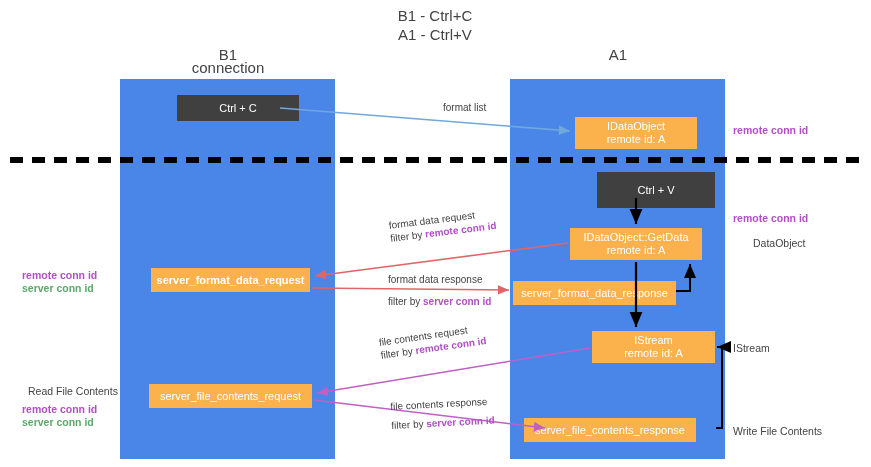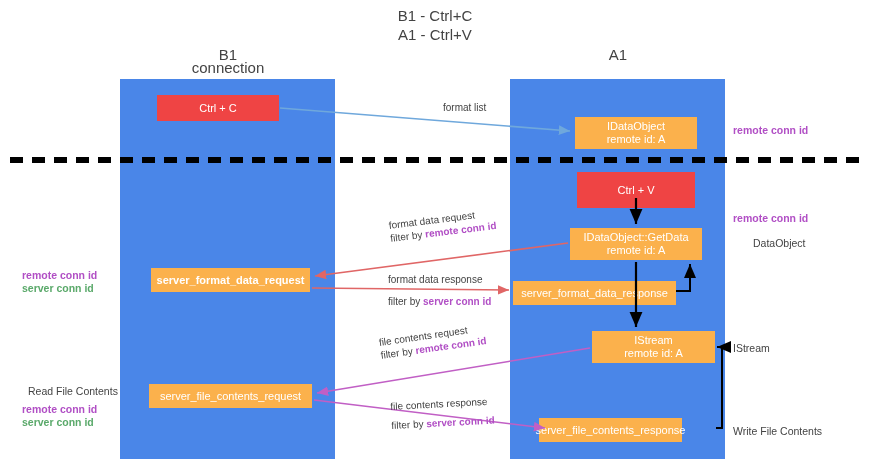--- a/index.html
+++ b/index.html
@@ -4,21 +4,21 @@
 <style>
   html,body{margin:0;padding:0;background:#ffffff;}
   body{font-family:"Liberation Sans","DejaVu Sans",sans-serif;}
   #stage{position:relative;width:871px;height:467px;background:#ffffff;overflow:hidden;}
   .lane{position:absolute;background:#4a86e8;}
   .lane-title{position:absolute;text-align:center;color:#434343;font-size:15px;line-height:13px;}
   .title{position:absolute;text-align:center;color:#434343;font-size:15px;line-height:19px;}
   .box{position:absolute;box-sizing:border-box;display:flex;flex-direction:column;
        align-items:center;justify-content:center;color:#ffffff;font-size:11px;line-height:13px;
        text-align:center;}
-  .box.green{background:#ef4444;}
+  .box.green{background:#404040;margin-left:20px;}
   .box.orange{background:#fbb14c;}
   .box .l2{font-size:11px;}
   .sidelabel{position:absolute;font-size:10.5px;line-height:13px;}
   .purple{color:#b14fc5;font-weight:bold;}
   .green-t{color:#5aa96a;font-weight:bold;}
   .dark{color:#434343;}
   .arrowlabel{position:absolute;font-size:10px;line-height:13px;color:#434343;white-space:nowrap;}
   .arrowlabel .purple{font-weight:bold;}
   svg.overlay{position:absolute;left:0;top:0;width:871px;height:467px;pointer-events:none;}
 </style>
@@ -71,21 +71,21 @@
 
   <div class="box orange" style="left:592px;top:331px;width:123px;height:32px;">
     <div>IStream</div>
     <div class="l2">remote id: A</div>
   </div>
 
   <div class="box orange" style="left:149px;top:384px;width:163px;height:24px;">
     <div>server_file_contents_request</div>
   </div>
 
-  <div class="box orange" style="left:539px;top:418px;width:143px;height:24px;">
+  <div class="box orange" style="left:524px;top:418px;width:172px;height:24px;">
     <div>server_file_contents_response</div>
   </div>
 
   <svg class="overlay" viewBox="0 0 871 467">
     <defs>
       <marker id="ah-blue" markerWidth="8" markerHeight="8" refX="7" refY="3" orient="auto">
         <path d="M0,0 L7,3 L0,6 z" fill="#6fa8dc"></path>
       </marker>
       <marker id="ah-red" markerWidth="8" markerHeight="8" refX="7" refY="3" orient="auto">
         <path d="M0,0 L7,3 L0,6 z" fill="#e06666"></path>

